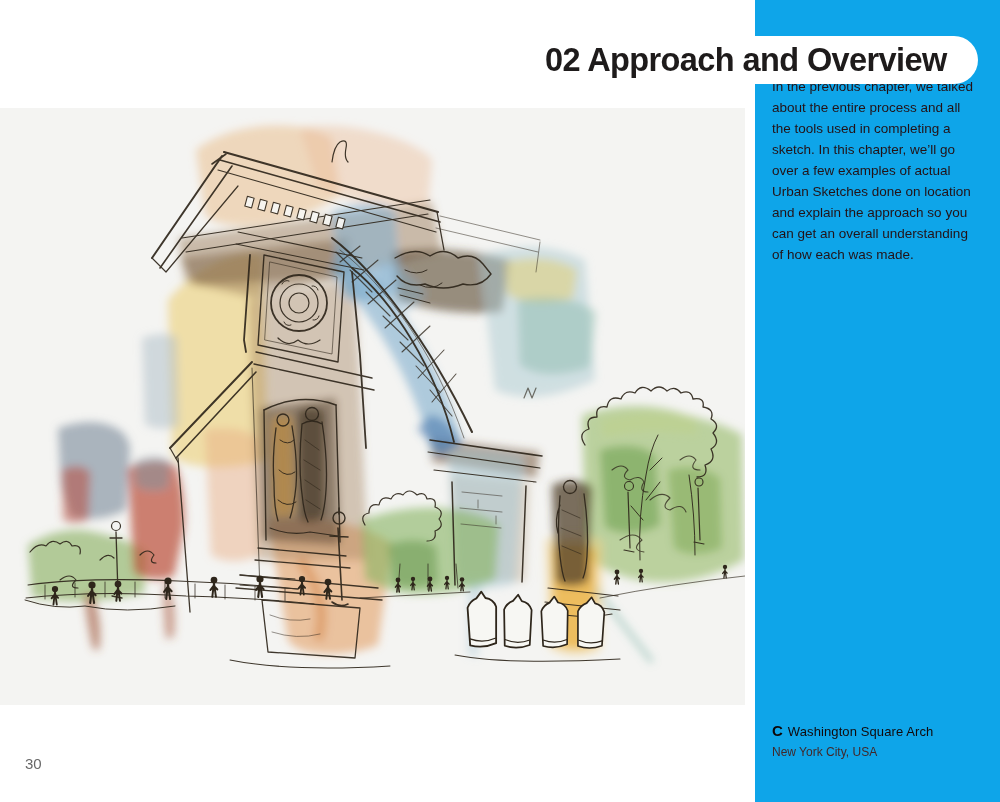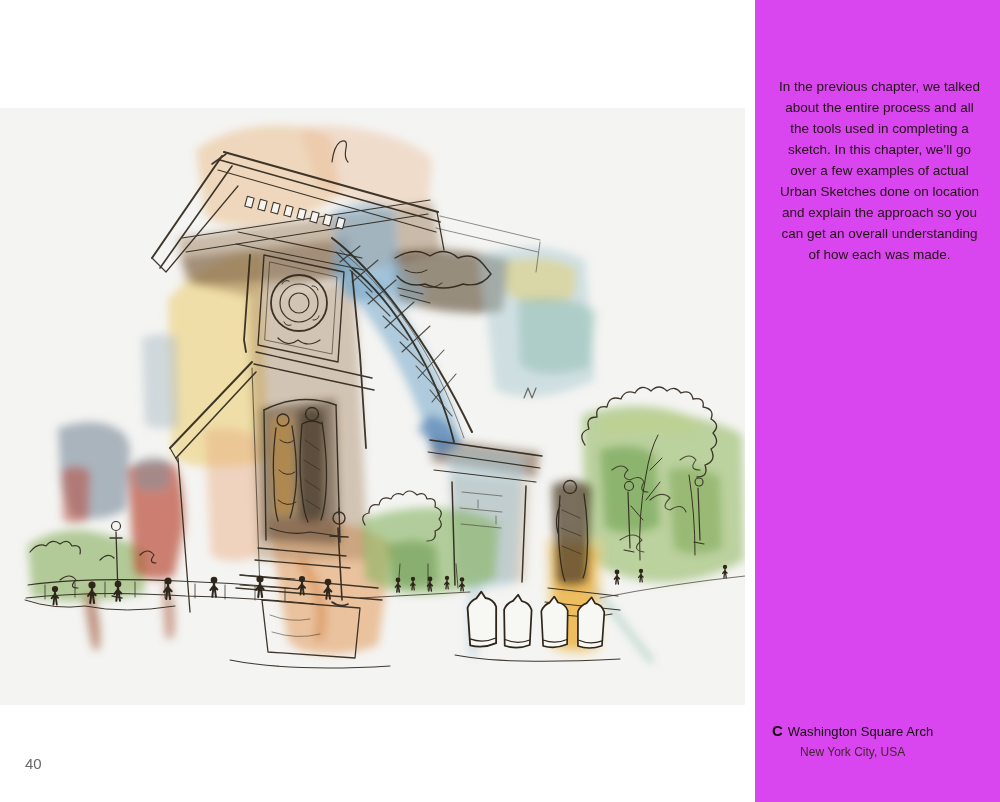--- a/index.html
+++ b/index.html
@@ -222,34 +222,37 @@
         <use href="#person" transform="translate(641,580) scale(0.9)"></use>
         <use href="#person" transform="translate(725,576) scale(0.9)"></use>
         <use href="#bin" transform="translate(466,600) scale(1.3) rotate(-2)"></use>
         <use href="#bin" transform="translate(503,602) scale(1.25) rotate(1)"></use>
         <use href="#bin" transform="translate(540,604) scale(1.2) rotate(-1)"></use>
         <use href="#bin" transform="translate(577,604) scale(1.2) rotate(2)"></use>
       </g>
     </svg>
   </div>
 
-  <div class="red-panel" style="background: #d946ef; text-align: center;">
+  <div class="red-panel" style="background: #0ea5e9;">
     <p class="intro">In the previous chapter, we talked
 about the entire process and all
 the tools used in completing a
 sketch. In this chapter, we’ll go
 over a few examples of actual
 Urban Sketches done on location
 and explain the approach so you
 can get an overall understanding
 of how each was made.</p>
     <div class="caption">
       <div class="cap-line1">
         <span class="cap-icon">C</span>
         <span class="cap-title">Washington Square Arch</span>
       </div>
       <div class="cap-sub">New York City, USA</div>
     </div>
   </div>
 
-
-  <div class="page-number">40</div>
+  <div class="title-banner">
+    <h1>02 Approach and Overview</h1>
+  </div>
+
+  <div class="page-number">30</div>
 </div>
 
 </body></html>

